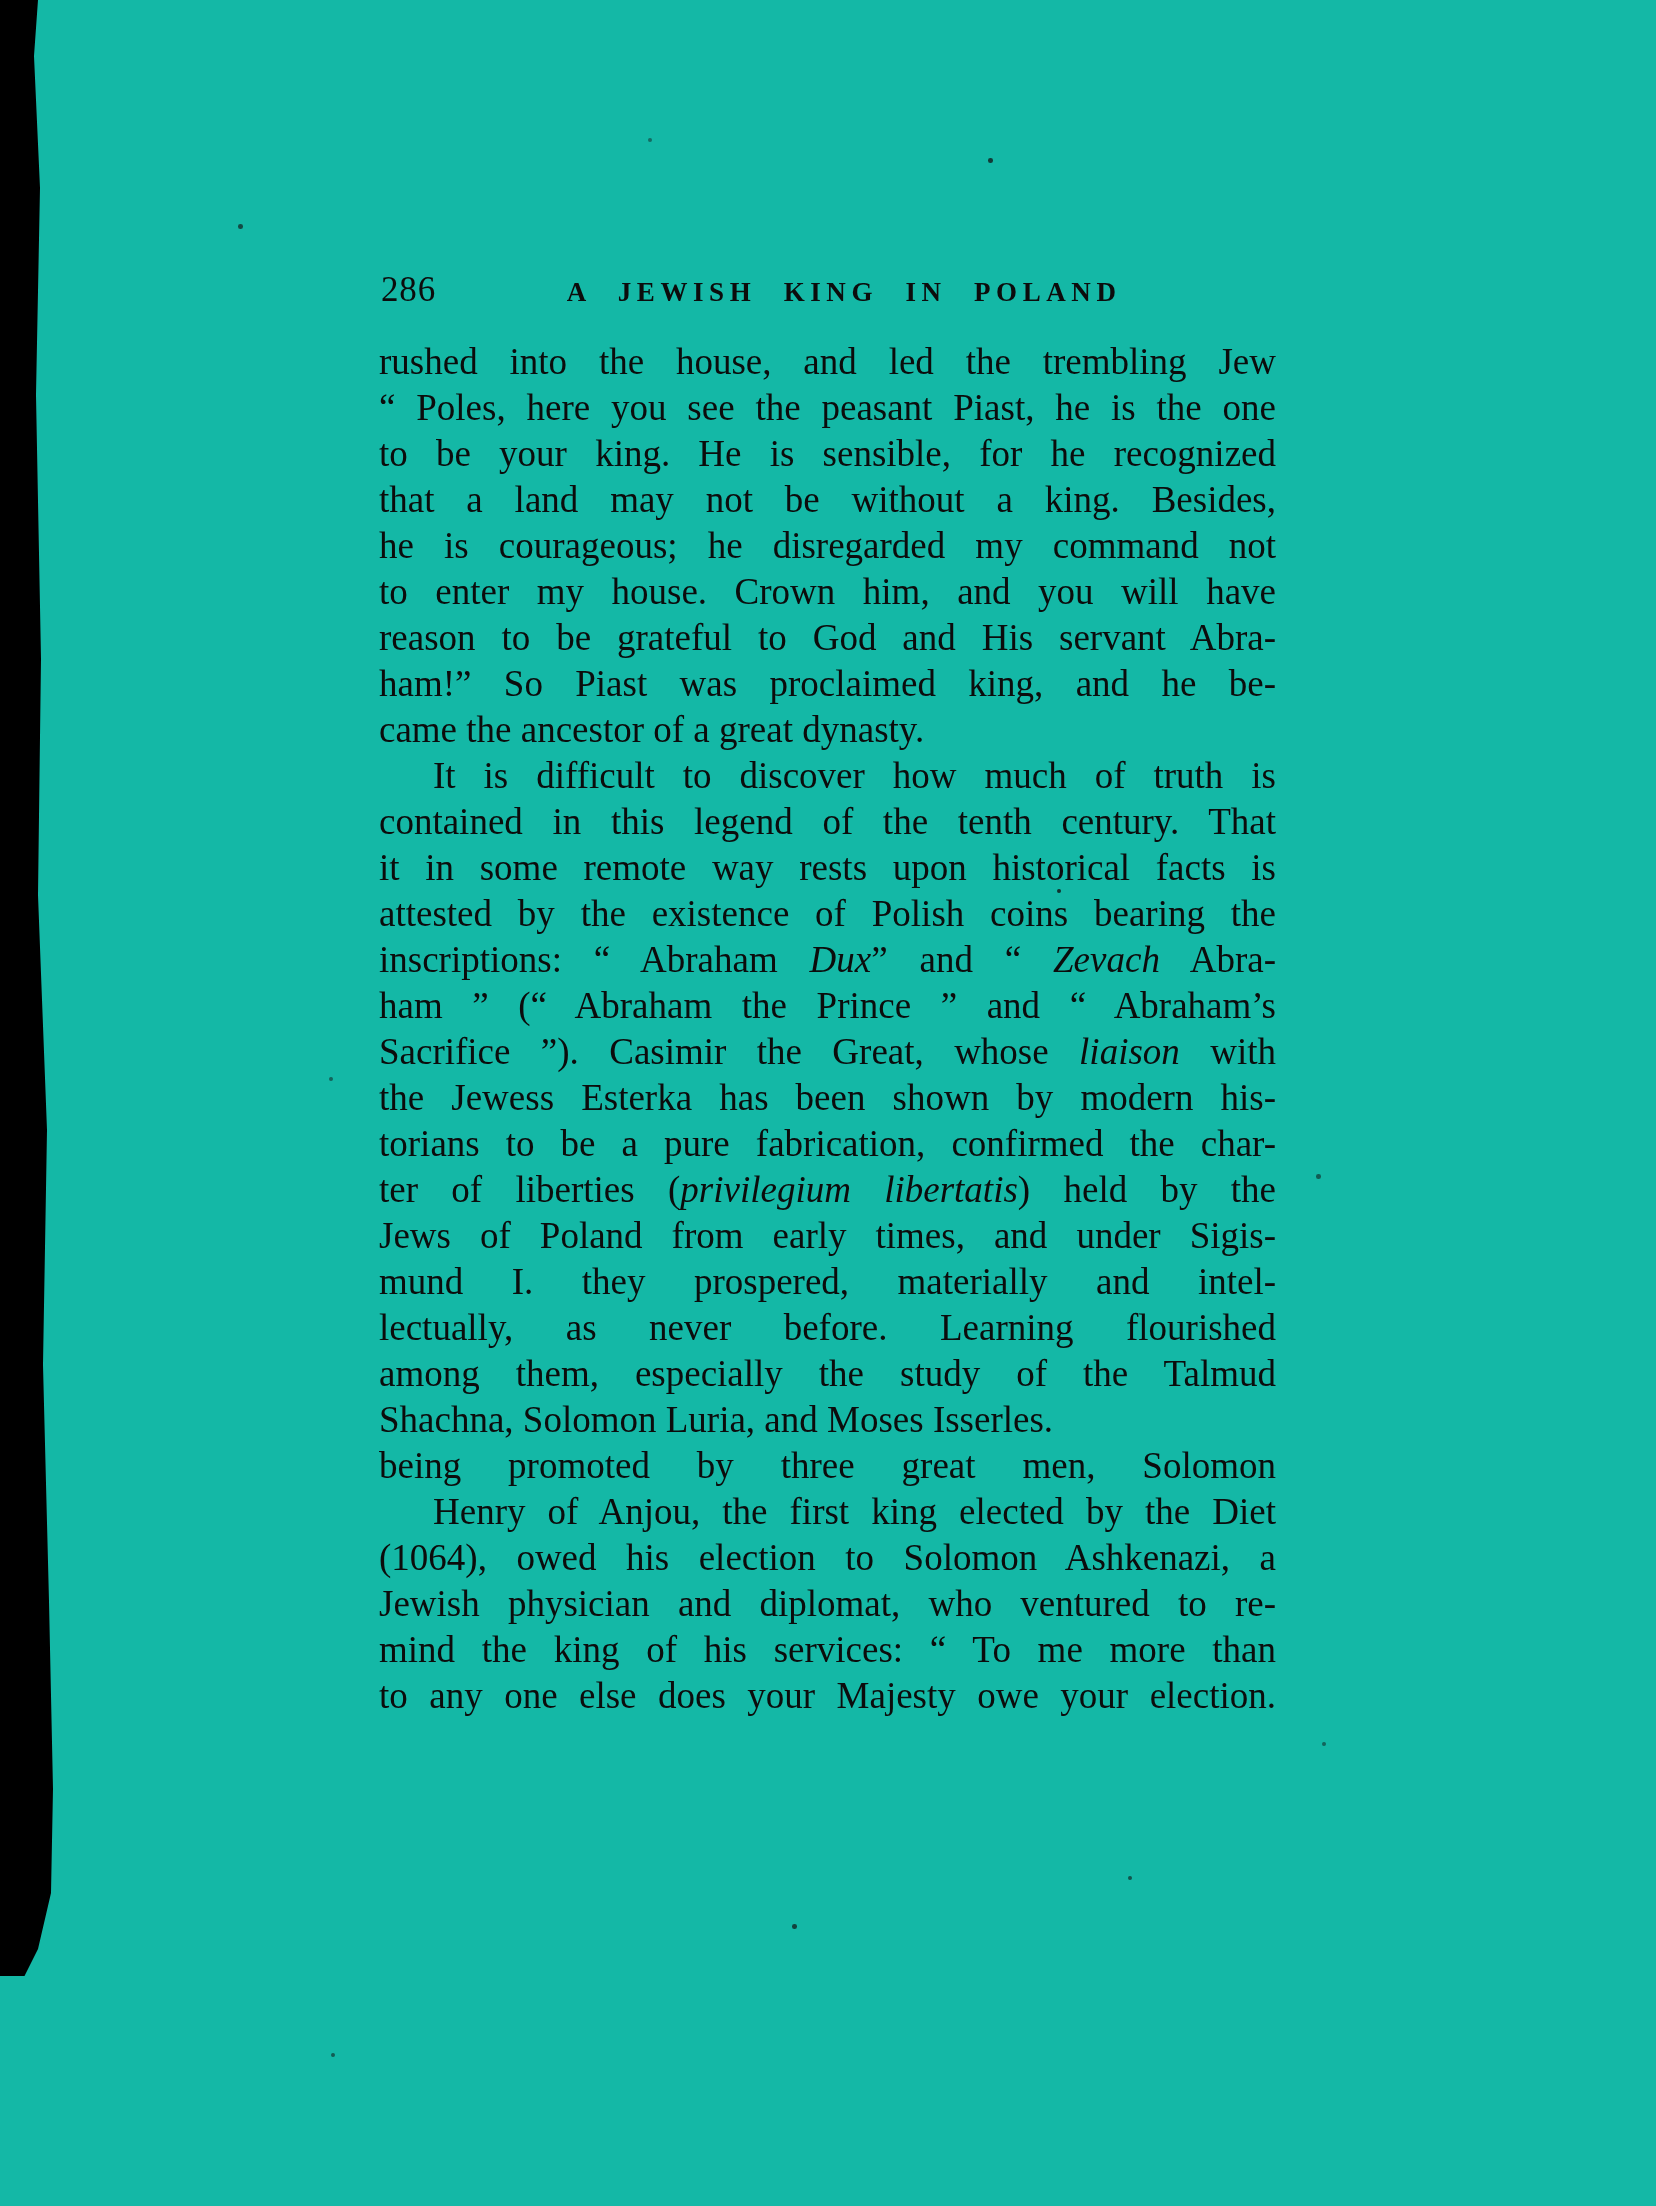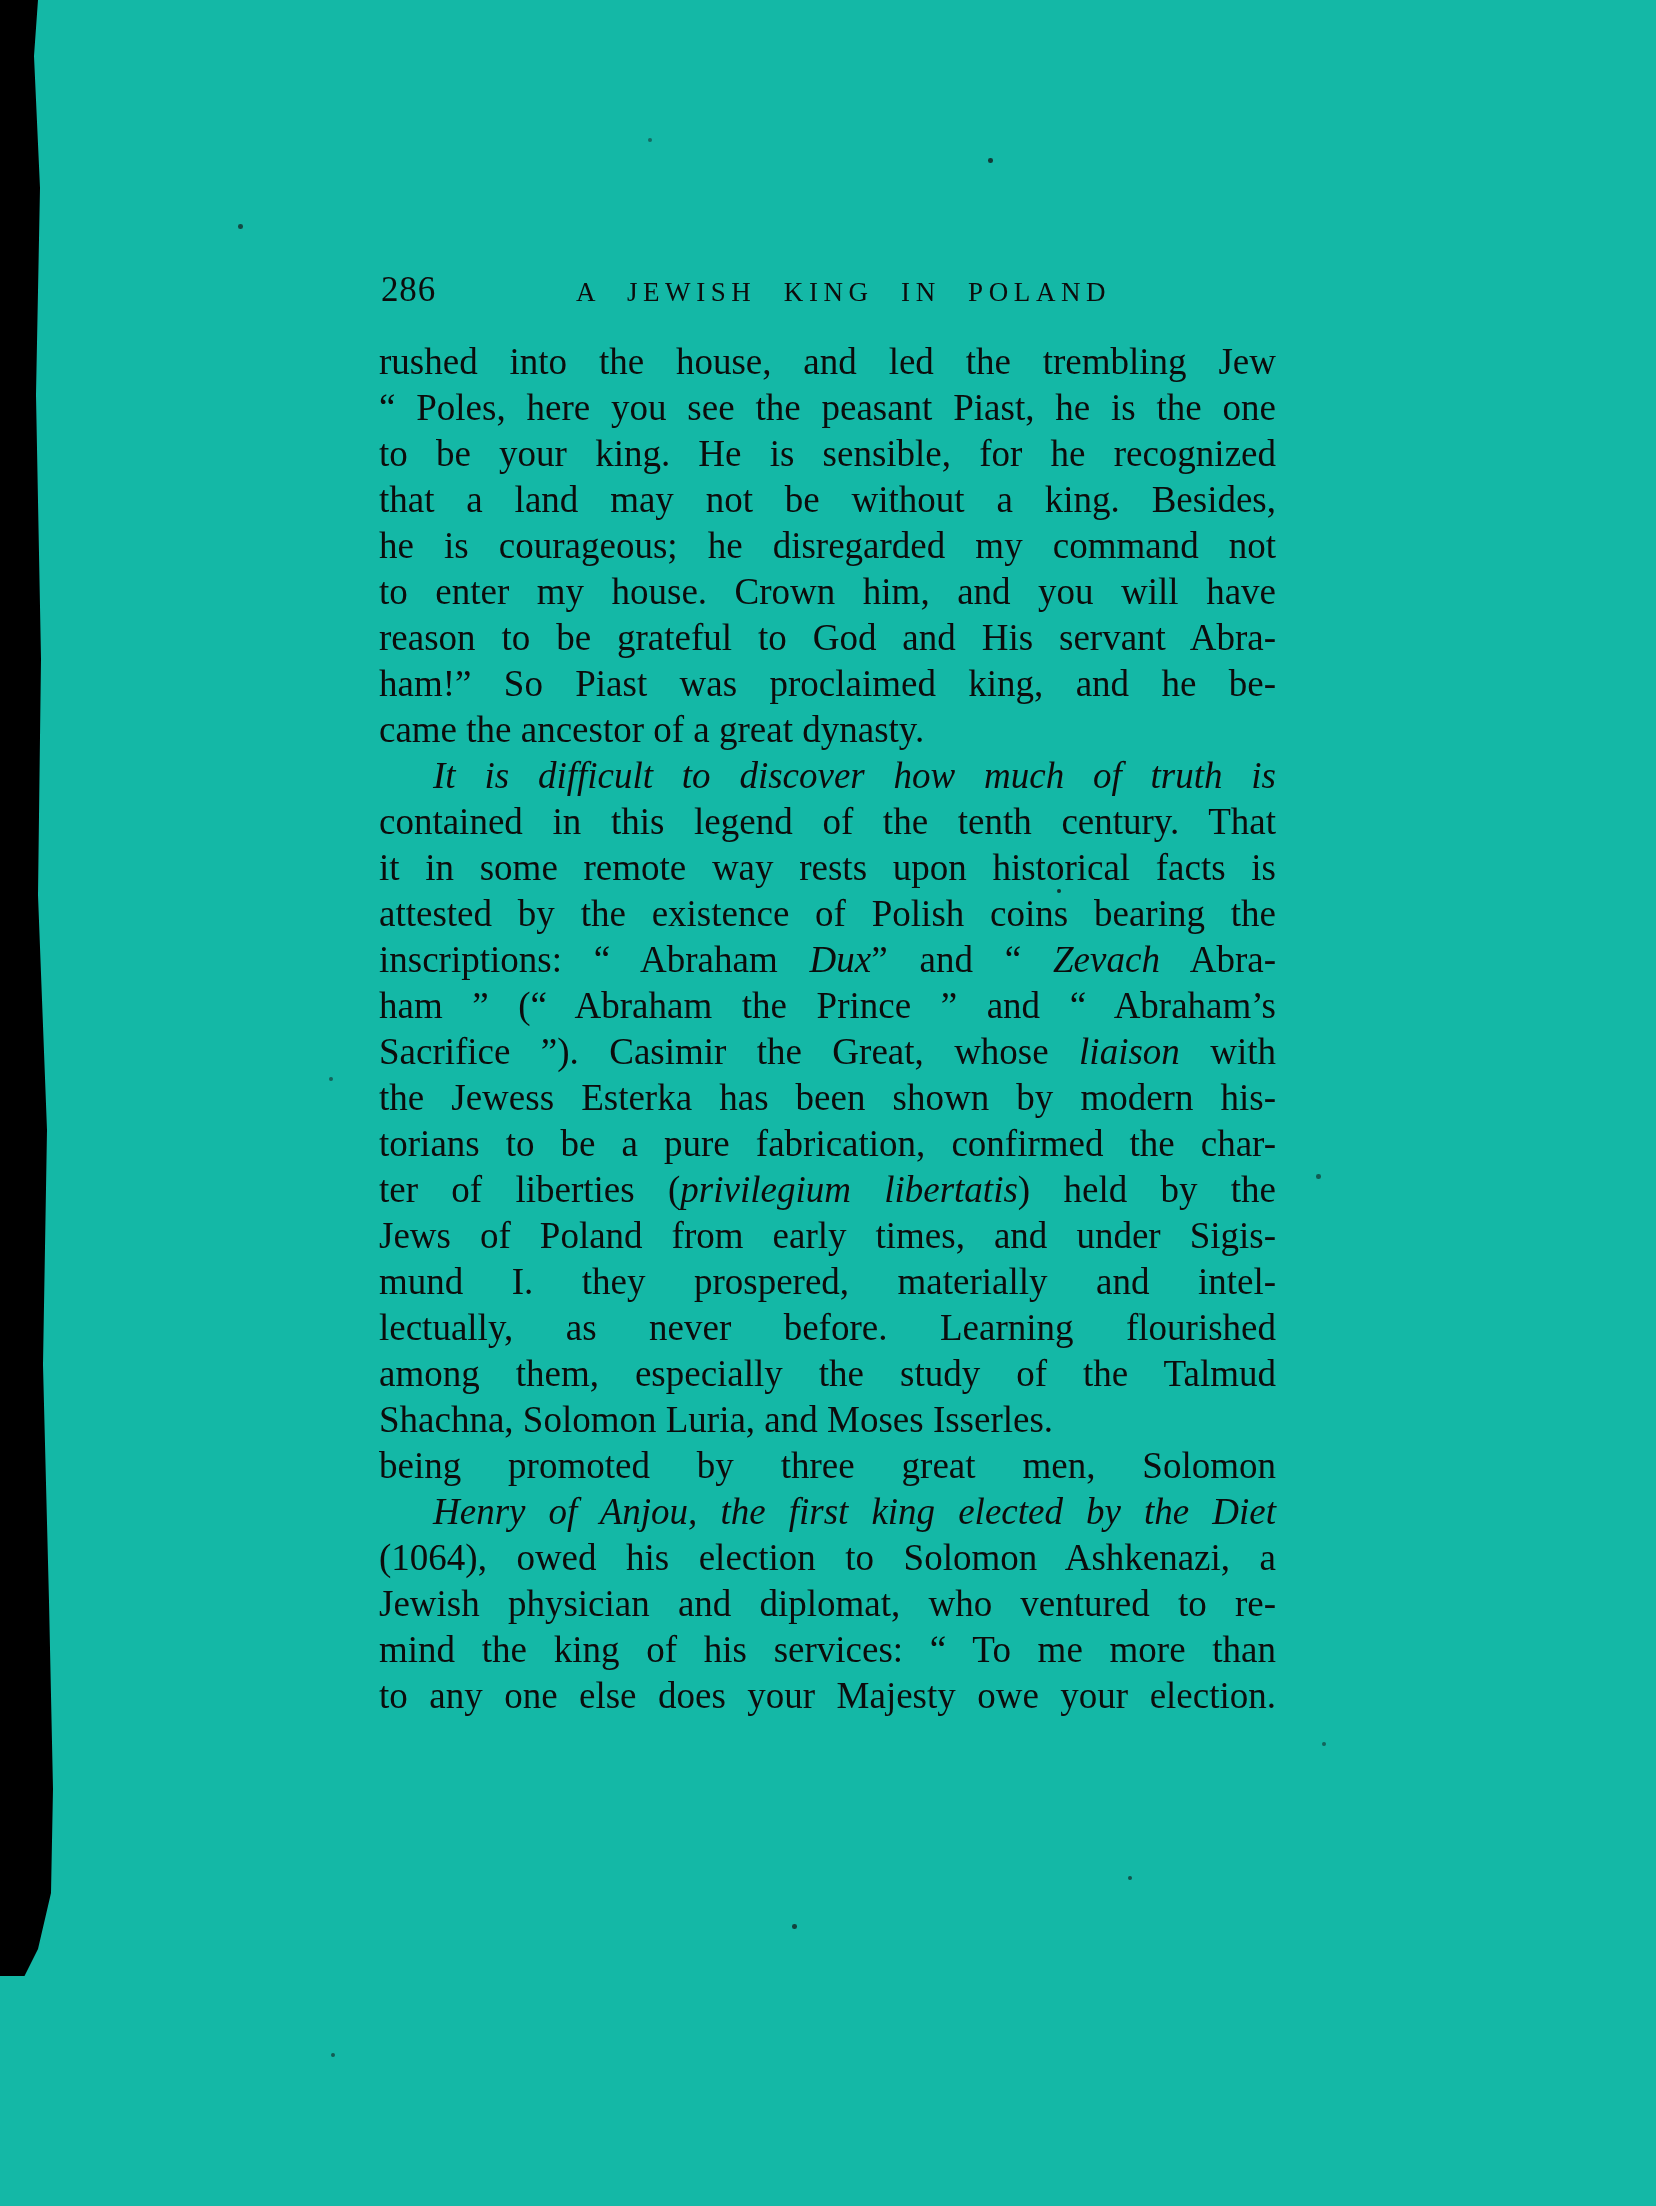--- a/index.html
+++ b/index.html
@@ -30,21 +30,21 @@
   }
   .page-number {
     position: absolute; left: 1.9px; top: 0;
     font-size: 35px; line-height: 41px;
     letter-spacing: 0.9px;
   }
   .running-title {
     position: absolute; left: 50%; top: 3.8px;
     transform: translateX(-47%);
     font-size: 27px; line-height: 38px;
-    font-weight: normal;
+    font-weight: bold;
     letter-spacing: 5.6px;
     word-spacing: 15px;
     white-space: nowrap;
   }
   .body-text {
     position: absolute; left: 379px; top: 339px;
     width: 897px;
   }
   .line {
     line-height: 46px;
@@ -52,21 +52,21 @@
     text-align: justify;
     text-align-last: justify;
     -moz-text-align-last: justify;
     white-space: normal;
   }
   .line.last {
     text-align: left;
     text-align-last: left;
     -moz-text-align-last: left;
   }
-  .line.indent { text-indent: 54px; font-style: italic; }
+  .line.indent { text-indent: 54px; }
   .it { font-style: italic; }
   .speck {
     position: absolute;
     background: #111;
     border-radius: 50%;
   }
 </style>
 </head>
 <body>
 

